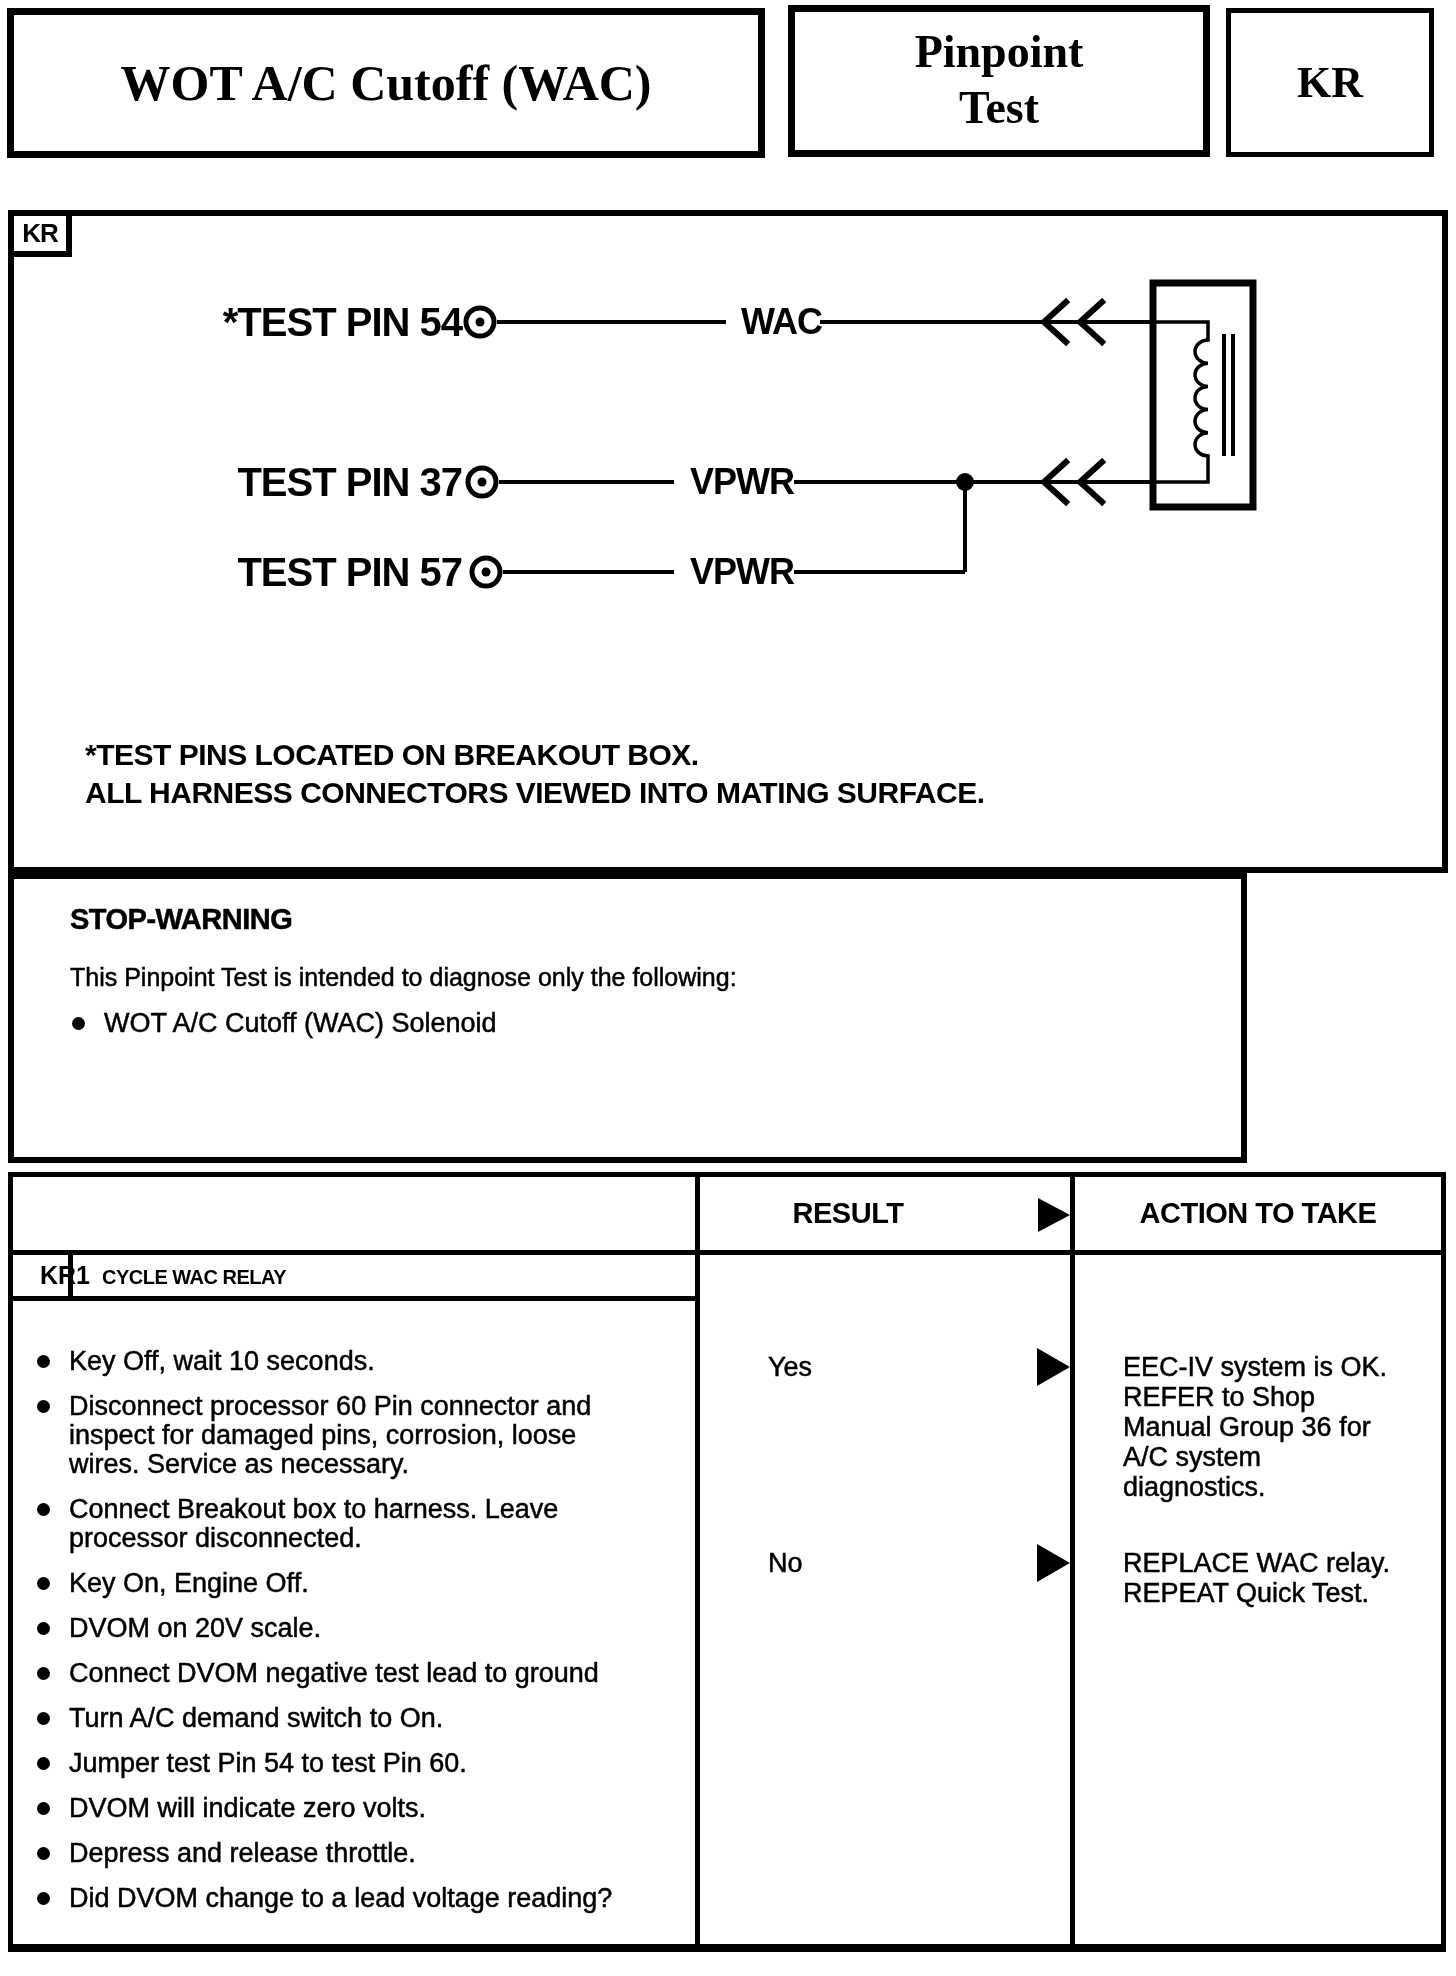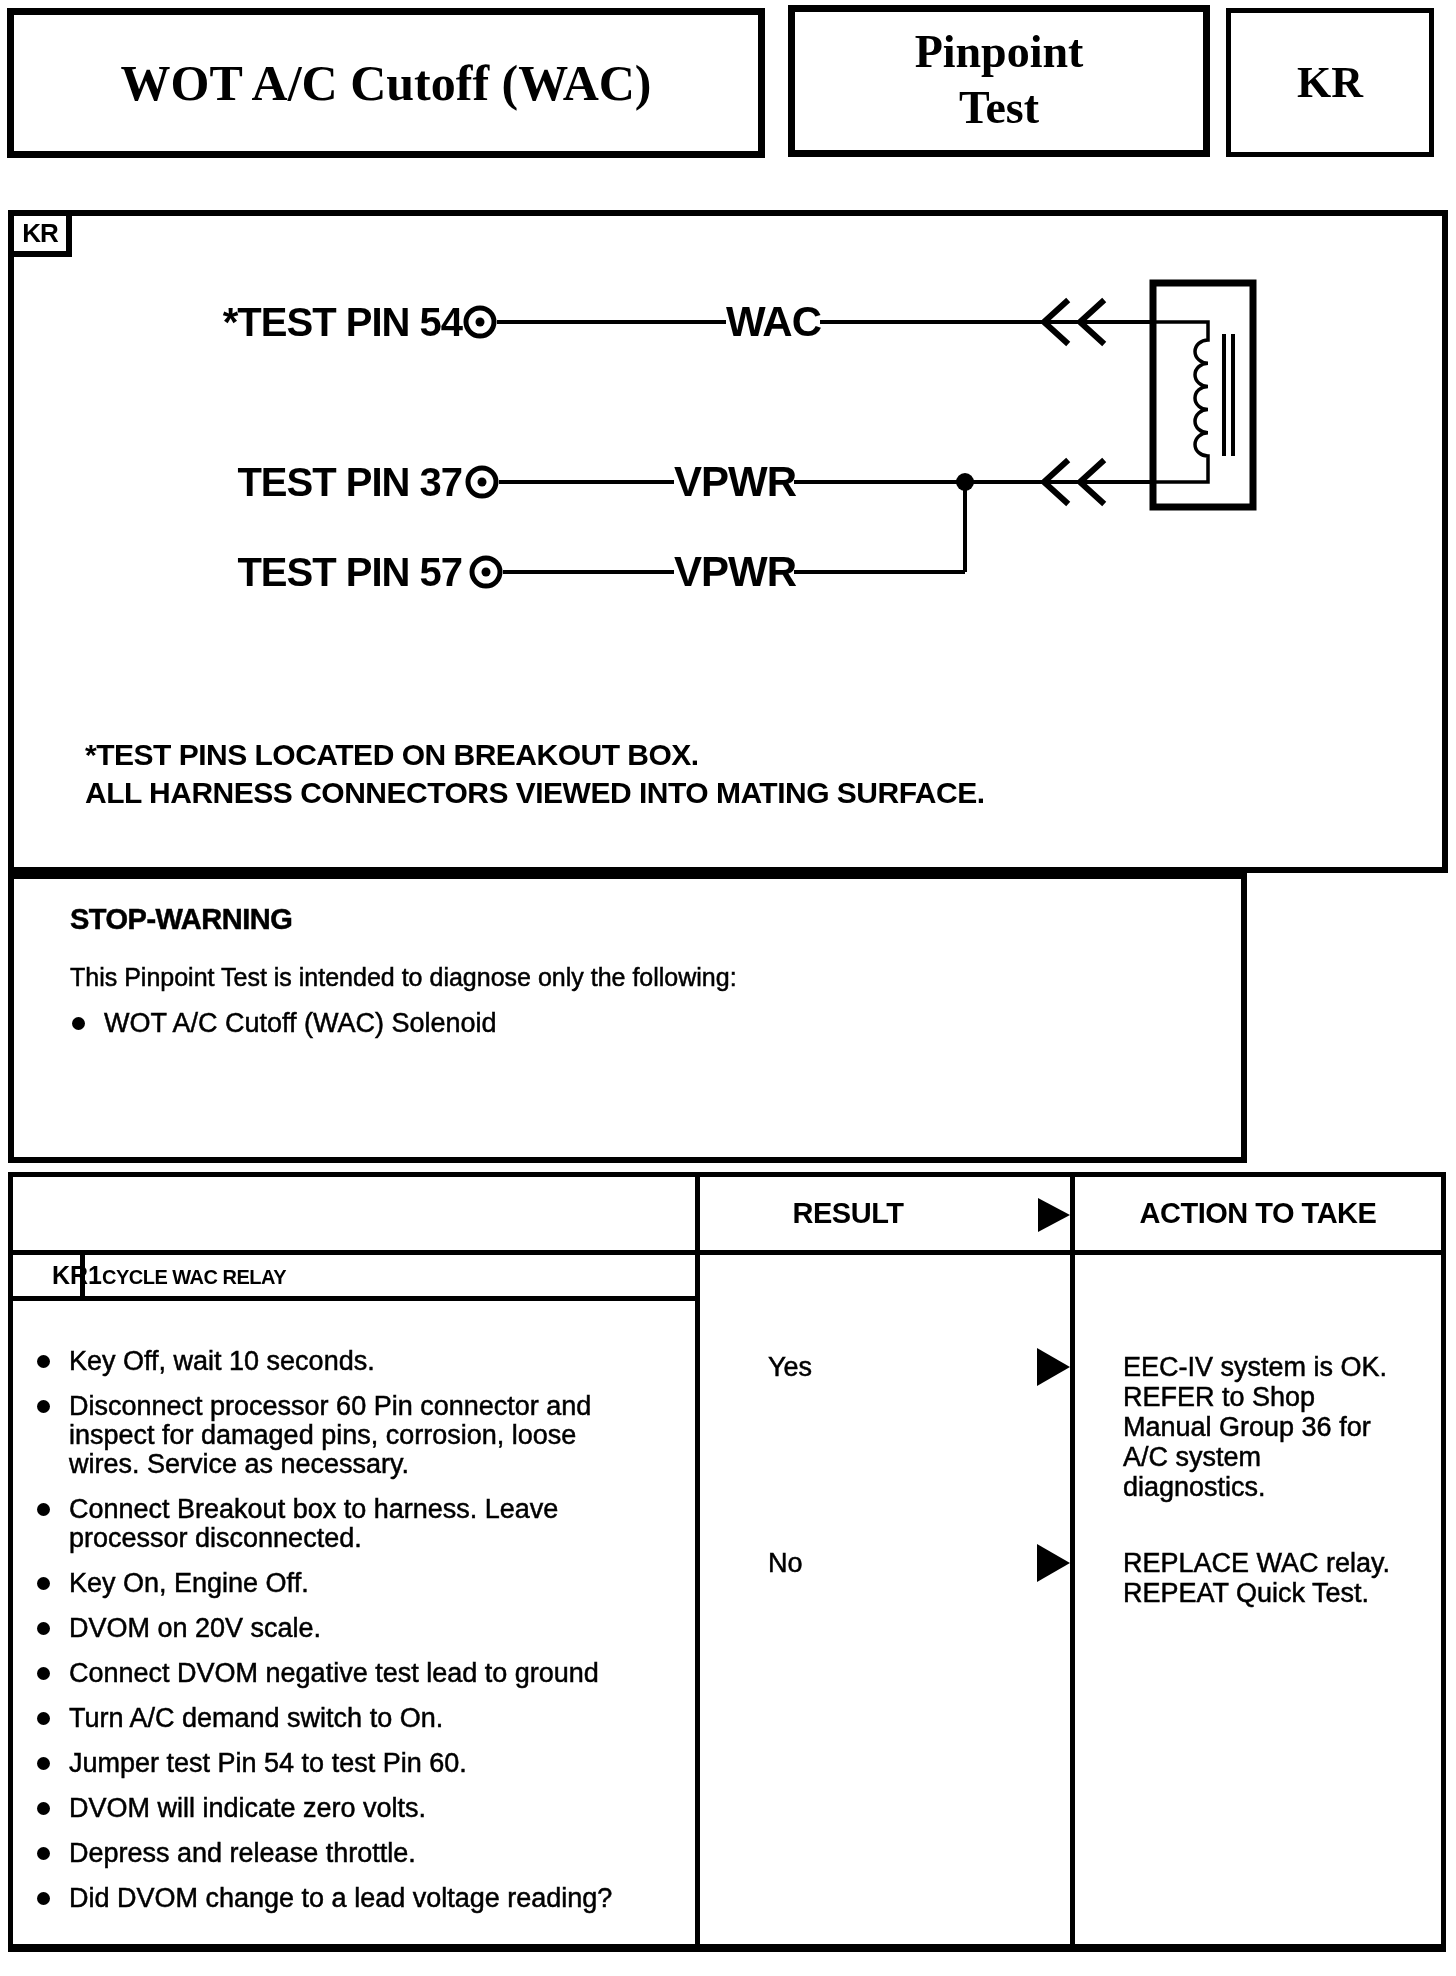--- a/index.html
+++ b/index.html
@@ -18,21 +18,21 @@
   #hdr-box-type .t{width:100%;text-align:center;font-size:46px;line-height:56px;padding-top:12px;}
   #hdr-box-code{left:1226px;top:8px;width:208px;height:149px;border-width:5px;}
   #hdr-box-code .t{width:100%;height:139px;line-height:139px;text-align:center;font-size:44px;}
 
   
   #diagram{left:8px;top:210px;width:1440px;height:663px;border:6px solid #000;box-sizing:border-box;}
   #kr-tab{left:0;top:0;width:58px;height:41px;border-right:6px solid #000;border-bottom:6px solid #000;
           box-sizing:border-box;text-align:center;line-height:35px;font-size:26px;font-weight:bold;letter-spacing:-1px;}
   #wiring-svg{left:0;top:0;width:1428px;height:651px;}
   .pinlabel{font-size:40px;line-height:38px;height:38px;text-align:right;width:298px;left:150px;}
-  .wirelabel{font-size:42px;line-height:38px;height:38px;text-align:left;}
+  .wirelabel{font-size:36px;line-height:38px;height:38px;text-align:right;}
   .dnote{left:71px;font-size:30px;line-height:36px;font-weight:bold;letter-spacing:-.5px;}
 
   
   #warning{left:8px;top:873px;width:1239px;height:290px;border:6px solid #000;box-sizing:border-box;}
   #warning .head{left:56px;top:24px;font-size:29px;font-weight:bold;letter-spacing:-.5px;}
   #warning .intro{left:56px;top:84px;font-size:25px;}
   #warning .witem{left:56px;top:129px;font-size:27px;padding-left:34px;}
   #warning .witem::before{content:"";position:absolute;left:2px;top:9px;width:13px;height:13px;border-radius:50%;background:#000;}
 
   
@@ -42,21 +42,21 @@
   .hline-header{left:0;top:73px;width:1428px;height:5px;background:#000;}
   .colhead{top:0;height:73px;line-height:73px;text-align:center;font-size:29px;font-weight:bold;letter-spacing:-.5px;}
   #col-head-step{left:0;width:682px;}
   #col-head-result{left:687px;width:296px;}
   #col-head-action{left:1062px;width:366px;}
   .tri{width:0;height:0;border-top:17px solid transparent;border-bottom:17px solid transparent;border-left:32px solid #000;}
   #head-arrow{left:1025px;top:21px;}
   .row-arrow{border-top:19px solid transparent;border-bottom:19px solid transparent;border-left:33px solid #000;}
   #arrow-yes{left:1024px;top:171px;}
   #arrow-no{left:1024px;top:367px;}
-  #kr1-badge{left:12px;top:78px;width:60px;height:46px;border-right:5px solid #000;border-bottom:5px solid #0c4a6e;
+  #kr1-badge{left:0;top:78px;width:60px;height:46px;border-right:5px solid #000;border-bottom:5px solid #0c4a6e;
              box-sizing:border-box;text-align:center;line-height:41px;font-size:25px;font-weight:bold;padding-left:27px;}
   #kr1-underline{left:0;top:119px;width:687px;height:5px;background:#000;}
   #kr1-title{left:89px;top:78px;height:28px;line-height:45px;font-size:20px;font-weight:bold;letter-spacing:-.5px;}
   #bullet-list{left:22px;top:170px;width:640px;}
   .bullet{position:relative;padding-left:34px;margin-bottom:16px;font-size:27px;line-height:29px;}
   .bullet::before{content:"";position:absolute;left:2px;top:8px;width:13px;height:13px;border-radius:50%;background:#000;}
   #result-yes{left:755px;top:175px;font-size:27px;}
   #result-no{left:755px;top:371px;font-size:27px;}
   .actionblock{left:1110px;width:330px;font-size:27px;line-height:30px;}
   #action-yes{top:175px;}

